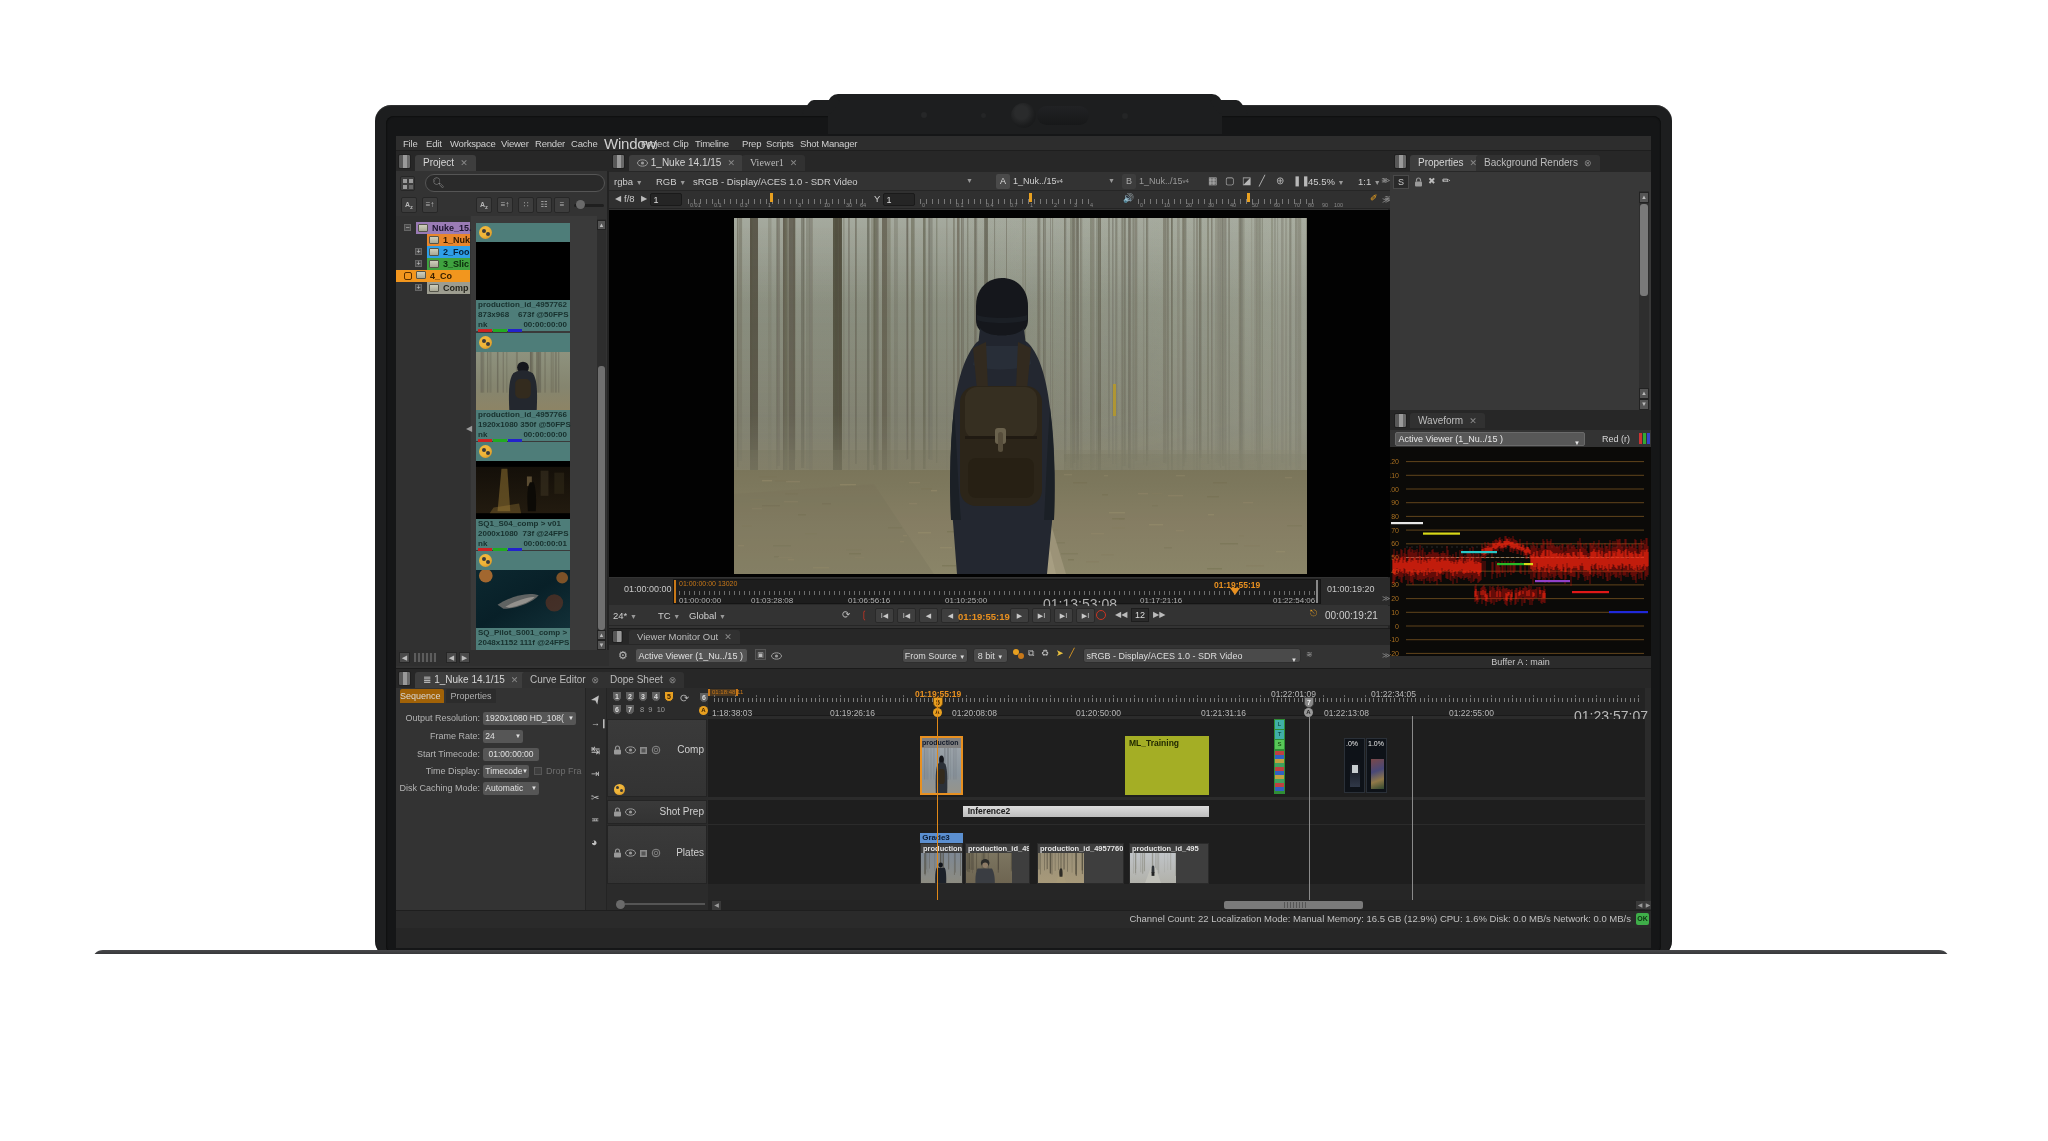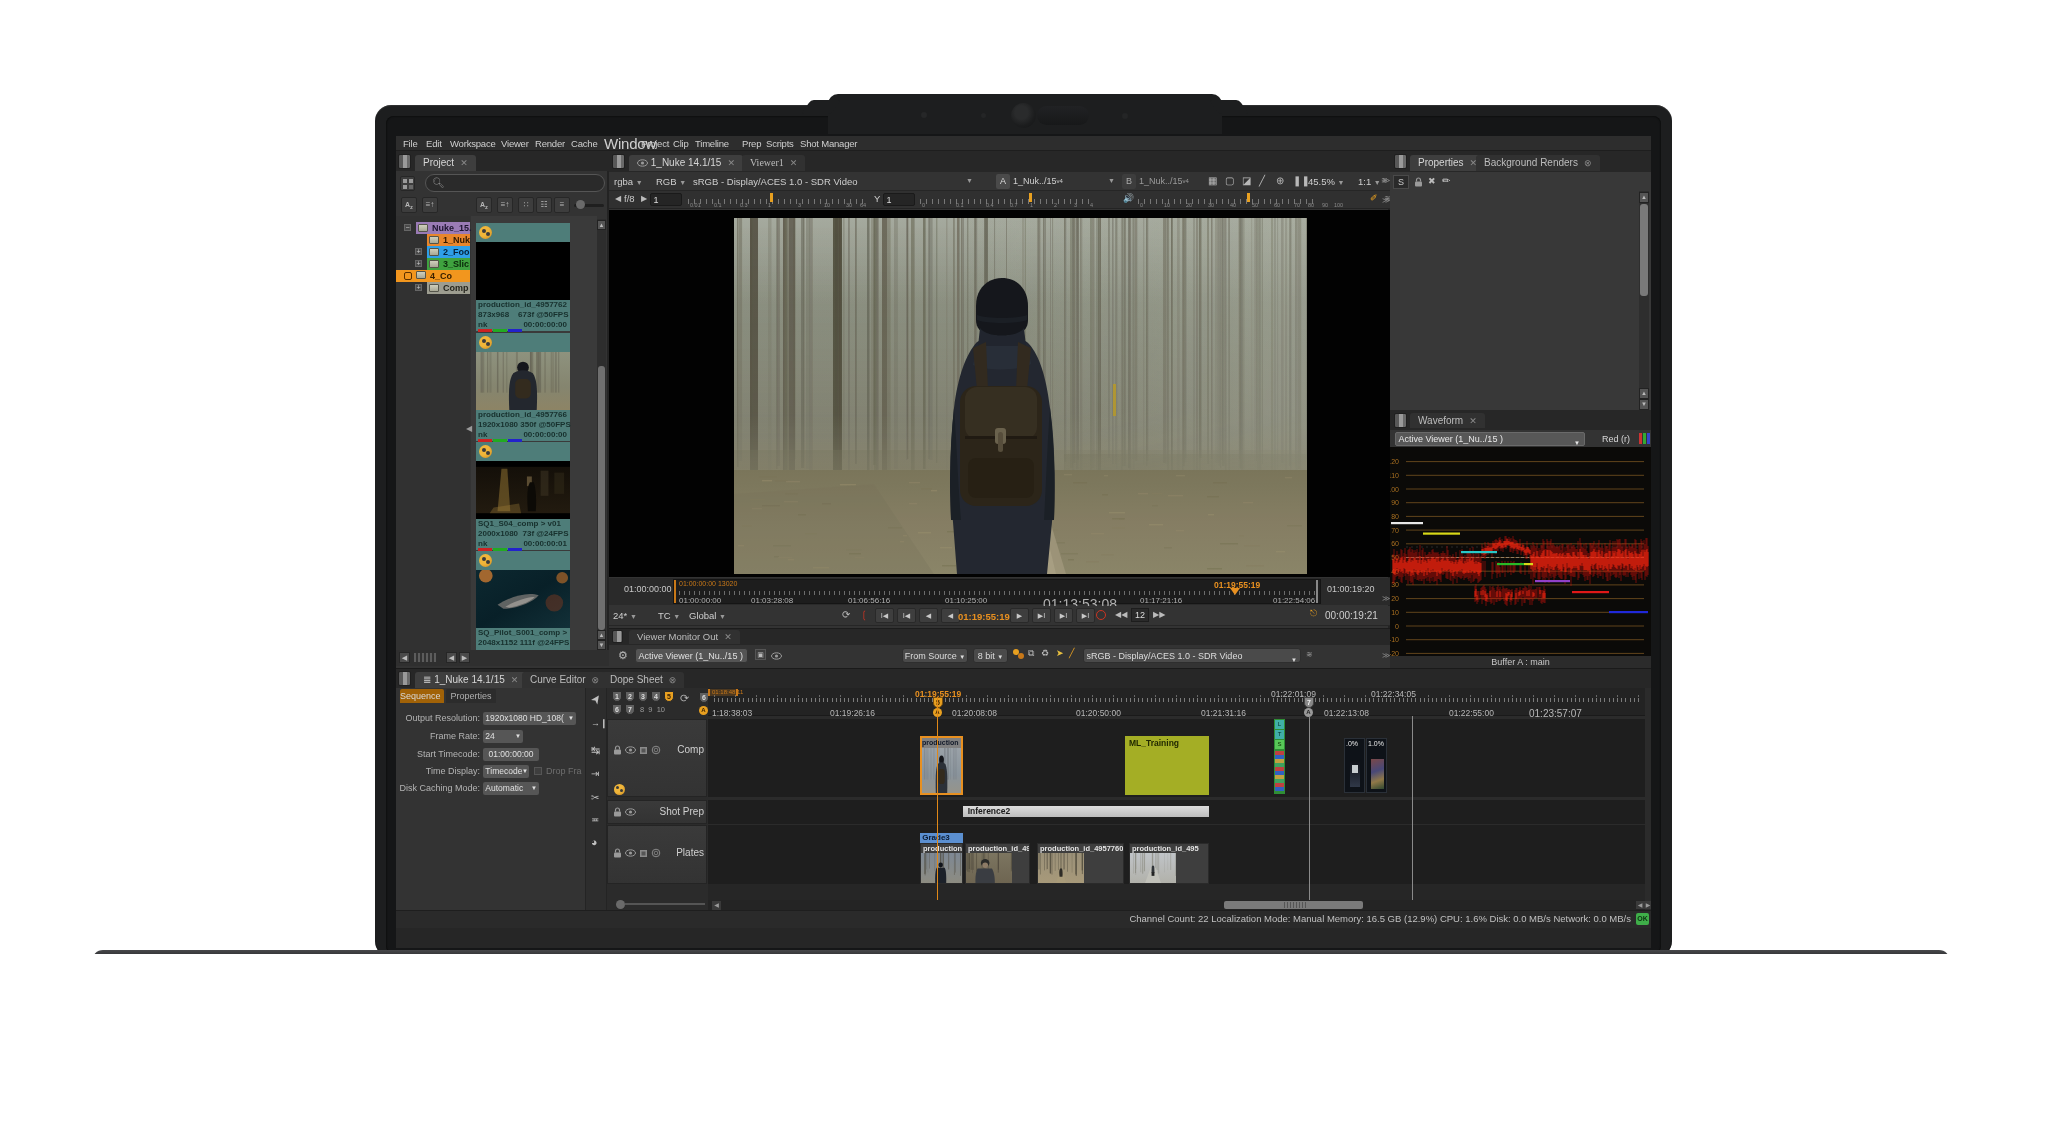--- a/index.html
+++ b/index.html
@@ -796,21 +796,21 @@
       <div class="a" style="left:537px;top:572px;width:9px;height:9px;background:#e8a020;border-radius:50%;color:#3a2000;font-size:6px;text-align:center;line-height:9px;font-weight:bold;">A</div>
       <div class="a" style="left:908px;top:561px;width:10px;height:11px;background:#888;border:1px solid #444;border-radius:0 0 5px 5px;color:#eee;font-size:7px;text-align:center;line-height:10px;font-weight:bold;">7</div>
       <div class="a" style="left:908px;top:572px;width:9px;height:9px;background:#999;border-radius:50%;color:#222;font-size:6px;text-align:center;line-height:9px;font-weight:bold;">A</div>
       <div class="a" style="left:316px;top:572px;font-size:8.5px;color:#b8b8b8;">1:18:38:03</div>
       <div class="a" style="left:434px;top:572px;font-size:8.5px;color:#b8b8b8;">01:19:26:16</div>
       <div class="a" style="left:556px;top:572px;font-size:8.5px;color:#b8b8b8;">01:20:08:08</div>
       <div class="a" style="left:680px;top:572px;font-size:8.5px;color:#b8b8b8;">01:20:50:00</div>
       <div class="a" style="left:805px;top:572px;font-size:8.5px;color:#b8b8b8;">01:21:31:16</div>
       <div class="a" style="left:928px;top:572px;font-size:8.5px;color:#b8b8b8;">01:22:13:08</div>
       <div class="a" style="left:1053px;top:572px;font-size:8.5px;color:#b8b8b8;">01:22:55:00</div>
-      <div class="a" style="left:1133px;top:572px;font-size:10px;color:#b8b8b8;">01:23:57:07</div>
+      <div class="a" style="left:1178px;top:572px;font-size:14px;color:#b8b8b8;">01:23:57:07</div>
       <div class="a" style="left:211px;top:580px;width:101px;height:194px;background:#2b2b2b;"></div>
       <div class="a" style="left:211px;top:583px;width:100px;height:78px;background:linear-gradient(180deg,#3a3a3a,#333);border:1px solid #242424;"></div>
       <div class="a" style="left:211px;top:608px;width:70px;height:12px;font-size:9px;color:#999;">
         <span style="position:absolute;left:6px;top:1px;"><svg width="9" height="10" viewBox="0 0 9 10">
             <rect x="1" y="4.5" width="7" height="5" rx="1" fill="#9a9a9a"></rect>
             <path d="M 2.5,4.5 L 2.5,3 A 2,2 0 0 1 6.5,3 L 6.5,4.5" fill="none" stroke="#9a9a9a" stroke-width="1.2"></path>
           </svg></span>
         <span style="position:absolute;left:18px;top:2px;"><svg width="11" height="8" viewBox="0 0 11 8">
             <ellipse cx="5.5" cy="4" rx="5" ry="3.2" fill="none" stroke="#9a9a9a" stroke-width="1"></ellipse>
             <circle cx="5.5" cy="4" r="1.6" fill="#9a9a9a"></circle>

